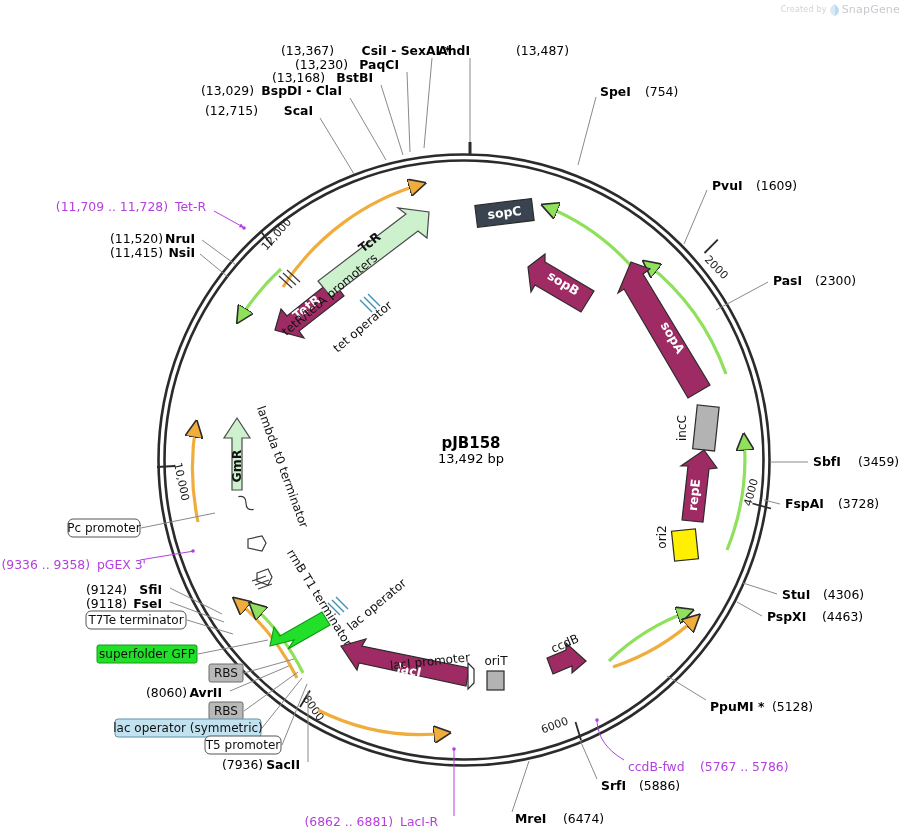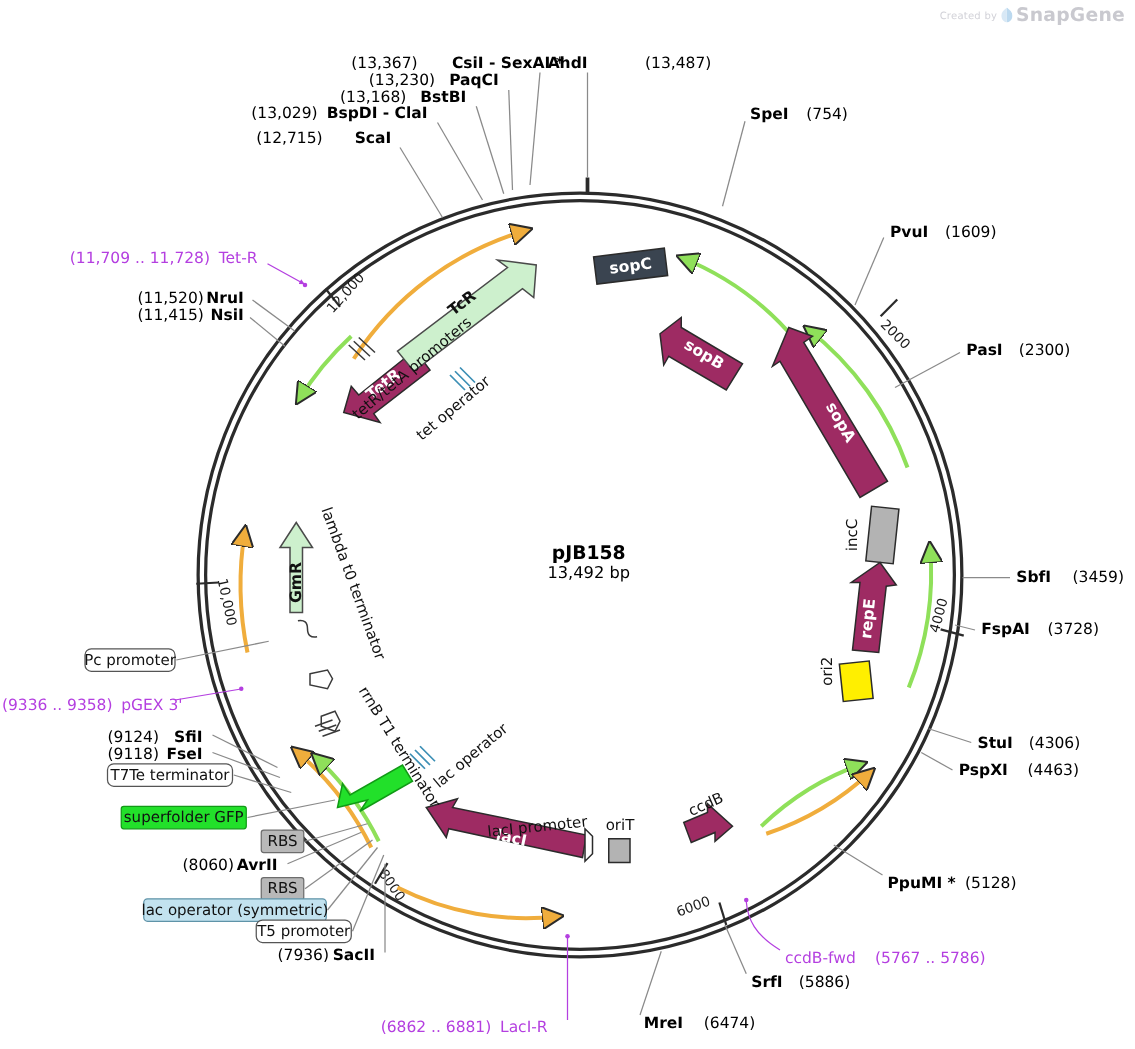--- a/index.html
+++ b/index.html
@@ -3,21 +3,21 @@
 <meta charset="utf-8">
 <title>pJB158 plasmid map</title>
 <style>
   html,body{margin:0;padding:0;background:#ffffff;}
   body{width:908px;height:839px;overflow:hidden;
        font-family:"DejaVu Sans","Liberation Sans",sans-serif;color:#000;}
   #map{position:absolute;left:0;top:0;width:908px;height:839px;}
   .wm{position:absolute;right:8px;top:3px;font-size:9.5px;color:#c9c9cf;
       letter-spacing:.2px;display:flex;align-items:center;gap:3px;margin-left:32px;}
   .wm .wm-created{font-size:8px;color:#d2d2d8;}
-  .wm .wm-brand{font-size:15px;color:#c9c9cf;font-weight:700;}
+  .wm .wm-brand{font-size:11px;color:#c9c9cf;font-weight:400;}
   text{dominant-baseline:middle;}
   .enz{font-weight:bold;font-size:12.4px;}
   .pos{font-size:12.4px;}
   .prim{font-size:12.4px;fill:#b43fe0;}
   .ticklbl{font-size:11px;fill:#1a1a1a;}
   .featlbl{font-size:12px;fill:#111;}
   .arrlbl{font-size:12.5px;font-weight:bold;}
   .ttl{font-size:15px;font-weight:bold;}
   .sub{font-size:13px;}
   .lead{stroke:#8a8a8a;stroke-width:1;fill:none;}

